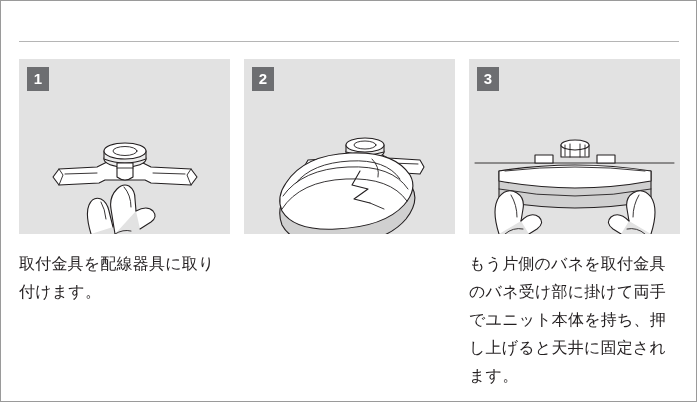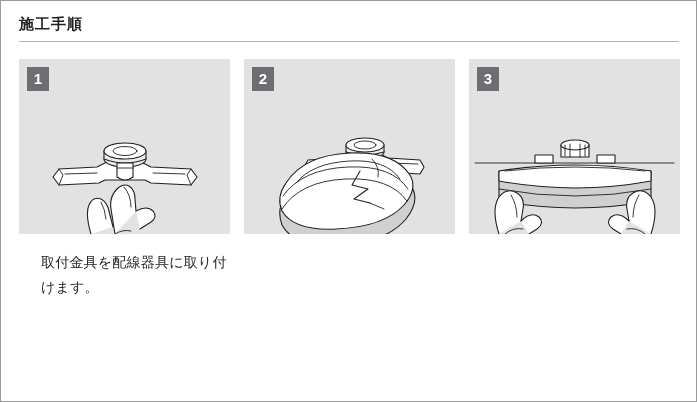--- a/index.html
+++ b/index.html
@@ -67,41 +67,39 @@
     background: #6d6e71;
     color: #ffffff;
     font-size: 15px;
     font-weight: bold;
     line-height: 24px;
     text-align: center;
     z-index: 5;
   }
   .caption {
     margin-top: 16px;
-    font-size: 14px;
+    font-size: 16px;
     line-height: 1.75;
     color: #231f20;
     letter-spacing: 0.2px;
     width: 200px;
-    margin-left: 22px;
   }
   svg { display: block; }
   .ln { fill: none; stroke: #231f20; stroke-width: 1.1; stroke-linejoin: round; stroke-linecap: round; }
   .ln-thin { fill: none; stroke: #231f20; stroke-width: 0.9; stroke-linejoin: round; stroke-linecap: round; }
   .wht { fill: #ffffff; stroke: #231f20; stroke-width: 1.1; stroke-linejoin: round; }
   .gry { fill: #d0d0d0; stroke: #231f20; stroke-width: 1.1; stroke-linejoin: round; }
   .lgry { fill: #ececec; stroke: #231f20; stroke-width: 1.1; stroke-linejoin: round; }
   .hand { fill: #ffffff; stroke: #231f20; stroke-width: 1.1; stroke-linejoin: round; stroke-linecap: round; }
 </style>
 </head>
 <body>
 
 <div class="page">
 
-  <div class="title">施工手順</div>
   <div class="title-rule"></div>
 
   <div class="steps">
 
     <div class="step">
       <div class="figure">
         <div class="badge">1</div>
         <svg width="211" height="175" viewBox="0 0 211 175">
 
           <path class="wht" d="M34 118 L40 110 L78 108 L90 102 L120 102 L132 108 L172 110 L178 118 L172 126 L132 124 L126 121 L86 121 L80 124 L40 126 Z"></path>
@@ -177,16 +175,17 @@
           <path class="hand" d="M30 175 Q22 150 30 138 Q38 128 48 134 Q56 139 54 150 L52 162"></path>
           <path class="hand" d="M52 162 Q62 152 70 158 Q76 164 68 170 L60 175"></path>
           <path class="ln-thin" d="M42 136 Q48 146 48 158"></path>
           <path class="ln-thin" d="M36 175 Q44 168 54 170"></path>
           <path class="hand" d="M182 175 Q190 150 182 138 Q174 128 164 134 Q156 139 158 150 L160 162"></path>
           <path class="hand" d="M160 162 Q150 152 142 158 Q136 164 144 170 L152 175"></path>
           <path class="ln-thin" d="M170 136 Q164 146 164 158"></path>
           <path class="ln-thin" d="M176 175 Q168 168 158 170"></path>
         </svg>
       </div>
+      <div class="caption">もう片側のバネを取付金具のバネ受け部に掛けて両手でユニット本体を持ち、押し上げると天井に固定されます。</div>
     </div>
 
   </div>
 </div>
 
 </body></html>

